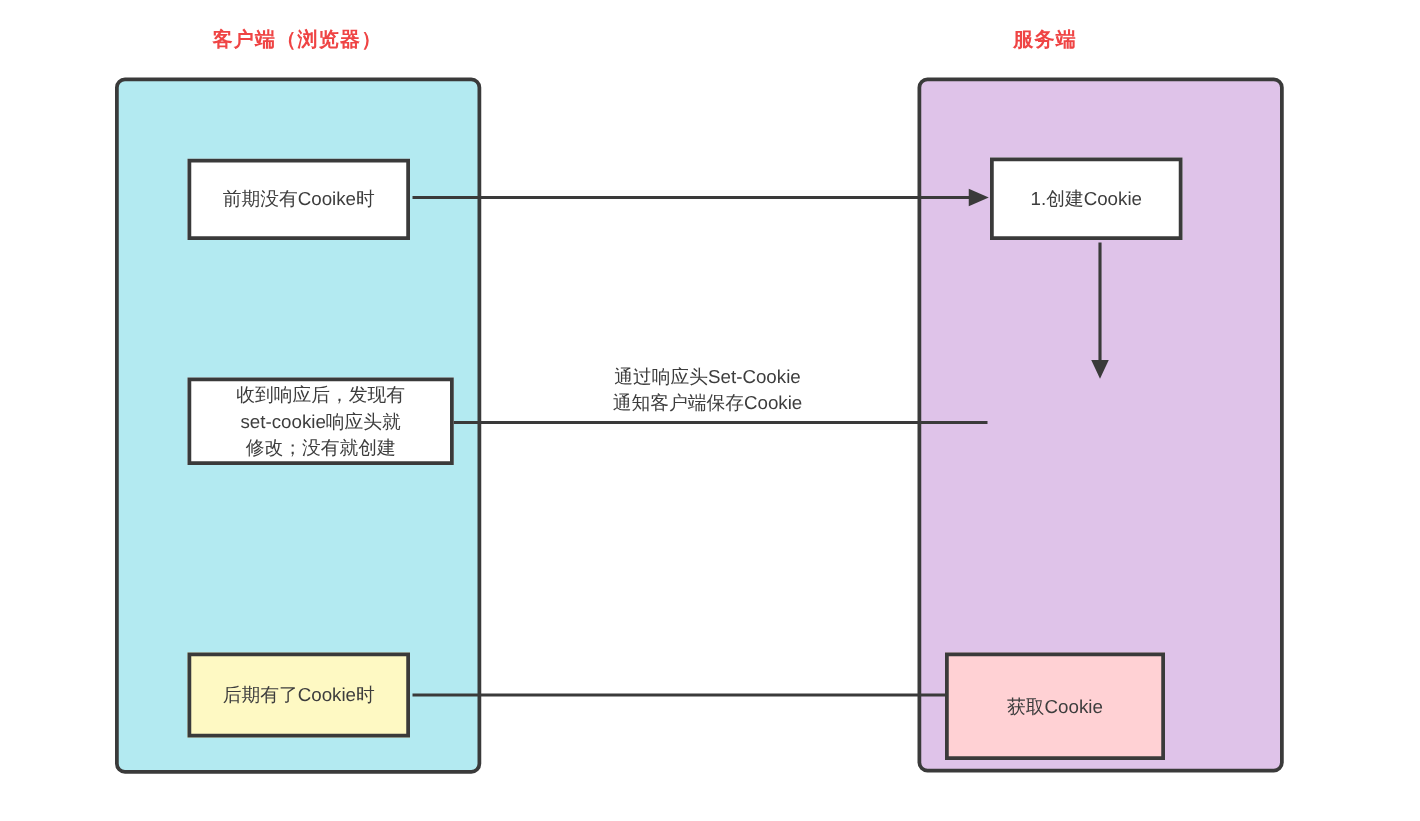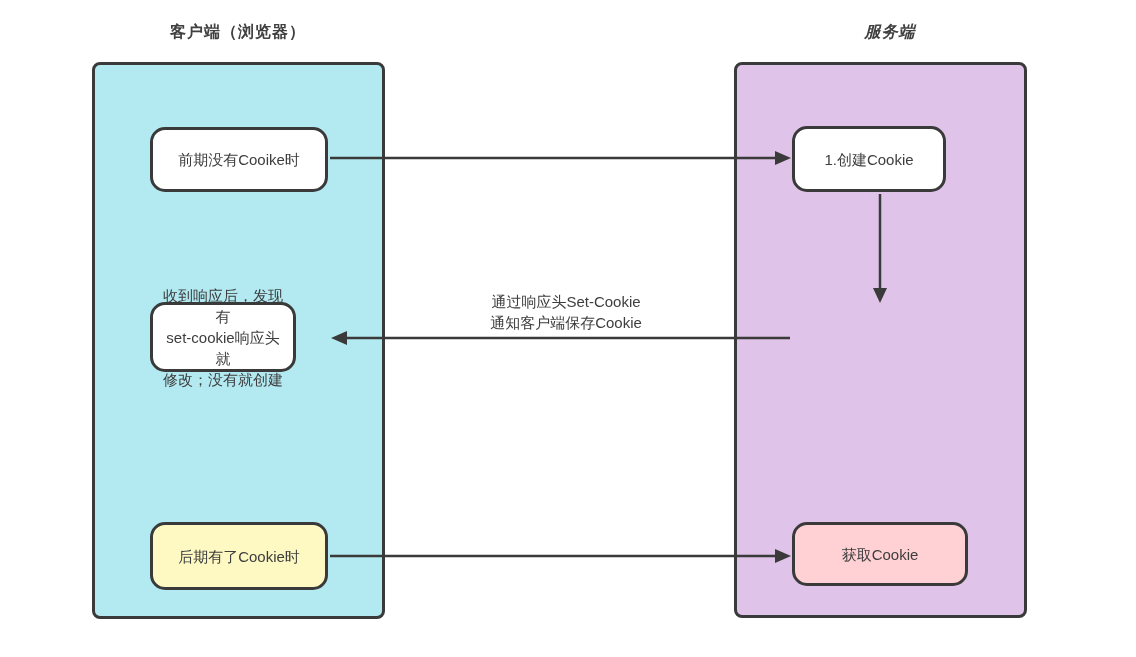--- a/index.html
+++ b/index.html
@@ -10,35 +10,35 @@
     width: 1136px;
     height: 657px;
     background: #ffffff;
     overflow: hidden;
   }
   .col-title {
     position: absolute;
     top: 22px;
     font-size: 16px;
     font-weight: bold;
-    color: #404040;
+    color: #ef4444;
     text-align: center;
     letter-spacing: 1px;
   }
   .panel {
     position: absolute;
     border: 3px solid #3a3a3a;
     border-radius: 8px;
   }
   .panel-client { left: 92px; top: 62px; width: 293px; height: 557px; background: #b3eaf1; }
   .panel-server { left: 734px; top: 62px; width: 293px; height: 556px; background: #dfc3e9; }
   .node {
     position: absolute;
     border: 3px solid #3a3a3a;
-    border-radius: 15px;
+    border-radius: 0;
     background: #ffffff;
     display: flex;
     align-items: center;
     justify-content: center;
     text-align: center;
     font-size: 15px;
     line-height: 21px;
     color: #3d3d3d;
     white-space: pre-line;
     padding: 4px 6px;
@@ -68,46 +68,46 @@
     text-shadow: 1px 1px 0 #ffffff, -1px -1px 0 #eeeeee;
     letter-spacing: 0.5px;
   }
 </style>
 </head>
 <body>
 
 <div class="canvas">
 
   <div class="col-title" style="left: 120px; width: 236px;">客户端（浏览器）</div>
-  <div class="col-title" style="left: 772px; width: 236px; font-style: italic;">服务端</div>
+  <div class="col-title" style="left: 718px; width: 236px;">服务端</div>
 
   <div class="panel panel-client"></div>
   <div class="panel panel-server"></div>
 
   <svg class="wires" viewBox="0 0 1136 657" xmlns="http://www.w3.org/2000/svg">
 
     <line x1="330" y1="158" x2="776" y2="158" stroke="#3a3a3a" stroke-width="2.5"></line>
     <polygon points="791,158 775,151 775,165" fill="#3a3a3a"></polygon>
 
     <line x1="880" y1="194" x2="880" y2="289" stroke="#3a3a3a" stroke-width="2.5"></line>
     <polygon points="880,303 873,288 887,288" fill="#3a3a3a"></polygon>
 
     <line x1="790" y1="338" x2="346" y2="338" stroke="#3a3a3a" stroke-width="2.5"></line>
     <polygon points="331,338 347,331 347,345" fill="#3a3a3a"></polygon>
 
     <line x1="330" y1="556" x2="776" y2="556" stroke="#3a3a3a" stroke-width="2.5"></line>
     <polygon points="791,556 775,549 775,563" fill="#3a3a3a"></polygon>
   </svg>
 
   <div class="node" style="left: 150px; top: 127px; width: 178px; height: 65px;">前期没有Cooike时</div>
-  <div class="node" style="left: 150px; top: 302px; width: 146px; height: 70px;">收到响应后，发现有
+  <div class="node" style="left: 150px; top: 302px; width: 213px; height: 70px;">收到响应后，发现有
 set-cookie响应头就
 修改；没有就创建</div>
   <div class="node node-orange" style="left: 150px; top: 522px; width: 178px; height: 68px;">后期有了Cookie时</div>
 
   <div class="node" style="left: 792px; top: 126px; width: 154px; height: 66px;">1.创建Cookie</div>
-  <div class="node node-pink" style="left: 792px; top: 522px; width: 176px; height: 64px;">获取Cookie</div>
+  <div class="node node-pink" style="left: 756px; top: 522px; width: 176px; height: 86px;">获取Cookie</div>
 
   <div class="arrow-label" style="left: 420px; top: 291px; width: 292px;">通过响应头Set-Cookie
 通知客户端保存Cookie</div>
 
 
 </div>
 
 </body></html>

